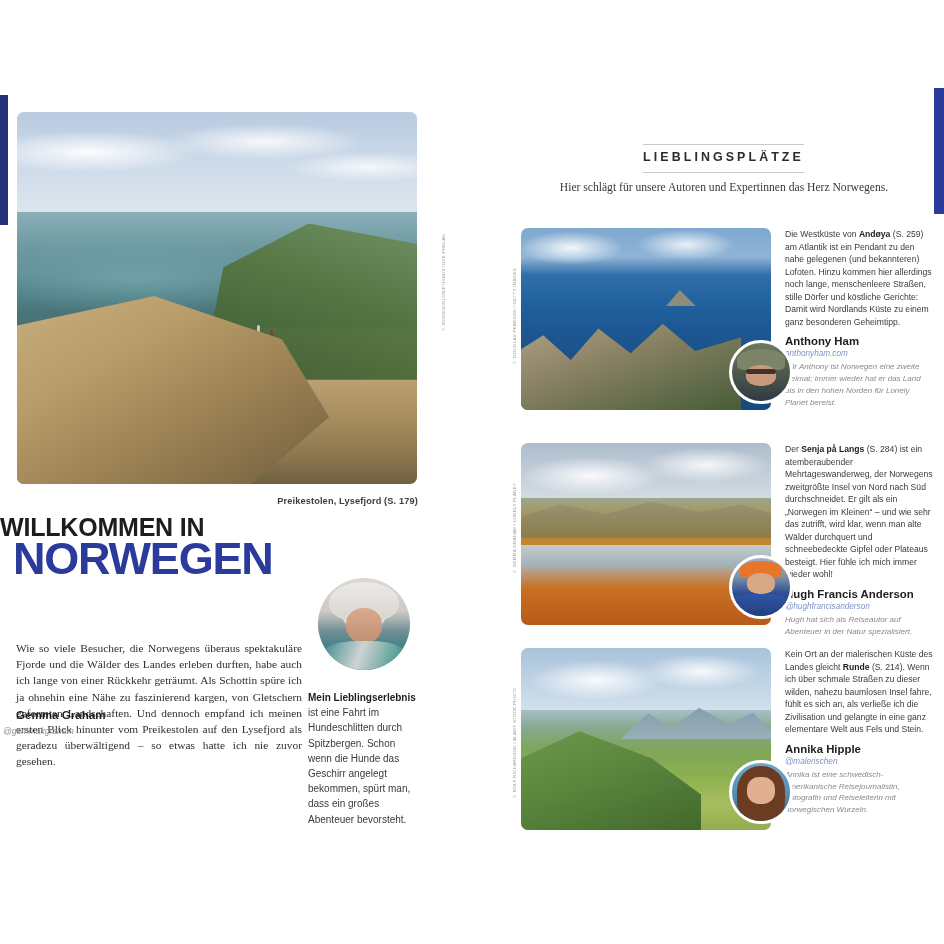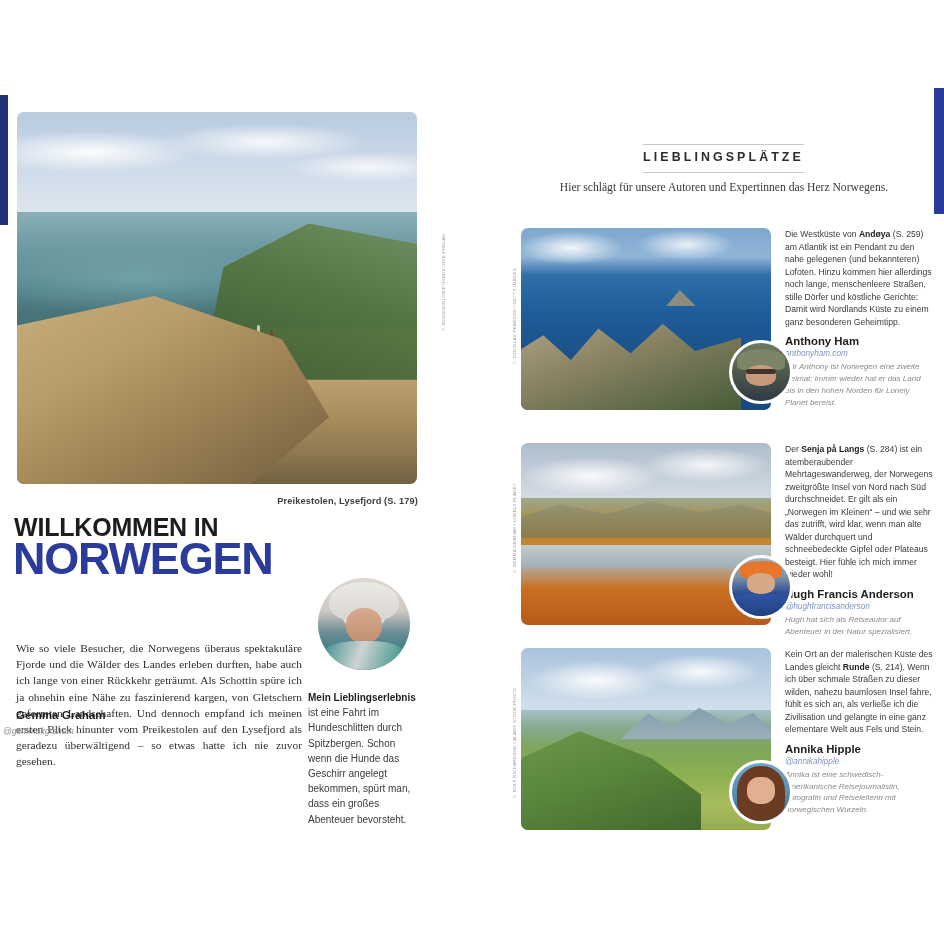--- a/index.html
+++ b/index.html
@@ -78,21 +78,21 @@
   .credit-hero { left: 424px; top: 122px; }
 
   .hero-caption {
     position: absolute; left: 140px; top: 496px; width: 278px;
     text-align: right; font-size: 9.2px; font-weight: bold; color: #3d3d3d;
     letter-spacing: .15px;
   }
 
   
   .kicker {
-    position: absolute; left: 14px; top: 513px;
+    position: absolute; left: 0; top: 513px;
     font-size: 25px; font-weight: bold; color: #1d1d1b;
     letter-spacing: -0.2px;
   }
   .headline {
     position: absolute; left: 13px; top: 536px;
     font-size: 45px; font-weight: bold; color: #2b3b9b;
     letter-spacing: -1.2px; line-height: 1; text-align: center;
   }
 
   
@@ -412,18 +412,18 @@
       <span class="meadow"></span>
     </div>
     <div class="credit-vert" style="left:-9px; top:40px;">© ROLF RICHARDSON / ALAMY STOCK PHOTO</div>
     <div class="avatar">
       <span class="hair"></span>
       <span class="face"></span>
     </div>
     <div class="body">
       <div class="para"><span>Kein Ort an der malerischen Küste des Landes gleicht </span><b>Runde</b><span> (S. 214)</span><span>. Wenn ich über schmale Straßen zu dieser wilden, nahezu baumlosen Insel fahre, fühlt es sich an, als verließe ich die Zivilisation und gelangte in eine ganz elementare Welt aus Fels und Stein.</span></div>
       <div class="nm">Annika Hipple</div>
-      <div class="hd">@annikahipple</div>
+      <div class="hd">@malerischen</div>
       <div class="bio">Annika ist eine schwedisch-amerikanische Reisejournalistin, Fotografin und Reiseleiterin mit norwegischen Wurzeln.</div>
     </div>
   </div>
 
 </div>
 
 </body></html>

